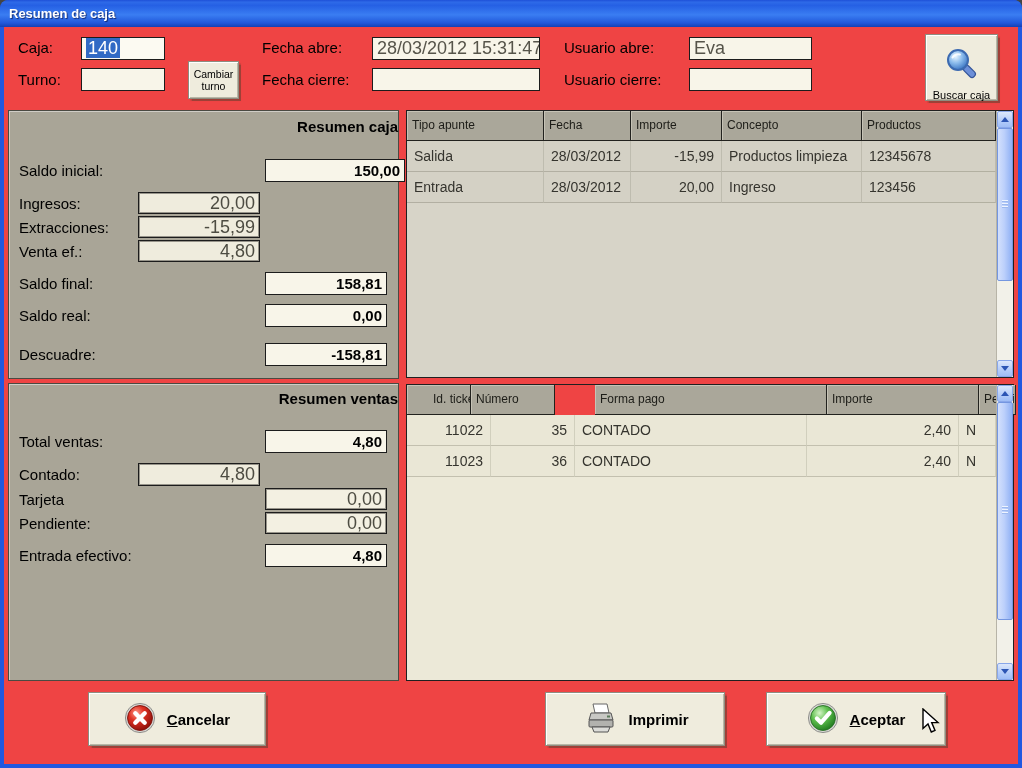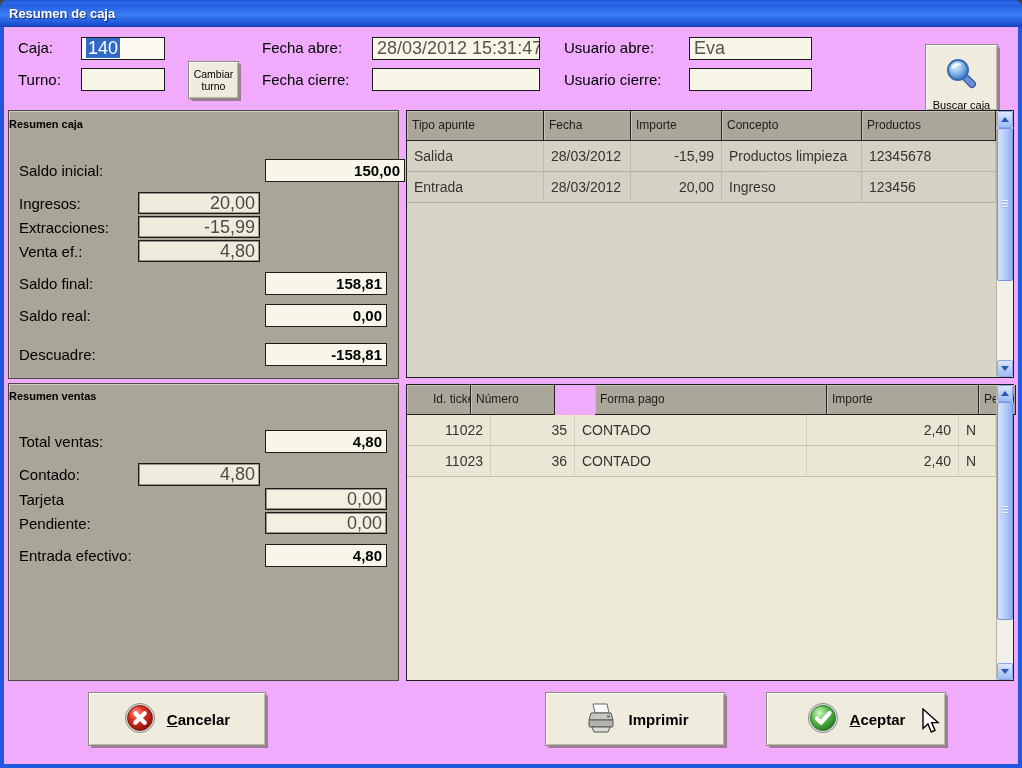--- a/index.html
+++ b/index.html
@@ -5,37 +5,37 @@
   * { box-sizing: border-box; margin: 0; padding: 0; }
   html,body { width:1022px; height:768px; background:#444; }
   body { font-family: "Liberation Sans", sans-serif; }
 
   .window { position:relative; width:1022px; height:768px; background:#2258e0;
             border-radius:8px 8px 0 0; overflow:hidden; }
   .titlebar { position:absolute; left:0; top:0; width:1022px; height:27px;
     background:linear-gradient(180deg,#1e50d8 0%, #2e6ae8 8%, #2560e4 20%, #3a7df2 55%, #2158da 85%, #1440b4 100%);
     border-radius:8px 8px 0 0; color:#fff; font-size:13px; font-weight:bold;
     line-height:27px; padding-left:9px; text-shadow:1px 1px 1px rgba(0,0,40,.6); }
-  .content { position:absolute; left:4px; top:27px; width:1014px; height:737px; background:#f0abfc; }
+  .content { position:absolute; left:4px; top:27px; width:1014px; height:737px; background:#ef4444; }
 
   .lbl { position:absolute; font-size:15px; color:#000; white-space:nowrap; }
   .field { position:absolute; background:#f8f5e9; border:1px solid #1c1c1c;
            font-size:18px; padding:0 4px; overflow:hidden; white-space:nowrap; }
   .field.entry { color:#56544a; line-height:21px; }
   .field.bigval { text-align:right; font-weight:bold; color:#000; line-height:21px; font-size:15px; }
   .field.smallval { text-align:right; color:#4d4c42; line-height:20px; background:#efecdd;
                     box-shadow: inset 0 0 0 1px #97948a; }
   .sel { background:#316ac5; color:#fff; padding:0 2px; }
 
   .btn3d { background:#efecdd; border:1px solid #8e8d80;
     box-shadow: inset 1px 1px 0 #ffffff, inset -1px -1px 0 #b9b6a6, 1.5px 1.5px 1px rgba(60,60,40,.45);
     display:flex; align-items:center; justify-content:center; cursor:default; }
   .panel { position:absolute; background:#a9a597; border:1px solid #4a4a42;
            box-shadow: inset 1px 1px 0 rgba(255,255,255,.45); }
-  .panel-title { position:absolute; width:100%; text-align:left; font-size:11px; font-weight:bold; color:#000; }
+  .panel-title { position:absolute; width:100%; text-align:right; font-size:15px; font-weight:bold; color:#000; }
 
   .tablebox { position:absolute; border:1px solid #202020; }
   .thead { position:absolute; left:0; top:0; right:17px; height:30px; display:flex; }
   .hcell { height:30px; line-height:29px; font-size:12px; color:#1d1d18; padding-left:5px;
            background:#aaa79a; border-right:1px solid #22221e; border-bottom:1px solid #22221e;
            box-shadow: inset 1px 1px 0 #c6c3b6; overflow:hidden; white-space:nowrap; flex:none; }
   .tbody { position:absolute; left:0; top:30px; right:17px; bottom:0; overflow:hidden; }
   .trow { display:flex; height:31px; }
   .tcell { height:31px; line-height:30px; font-size:14px; padding:0 7px; color:#35342e;
            border-right:1px solid rgba(60,60,40,.14); border-bottom:1px solid rgba(60,60,40,.22);
@@ -90,21 +90,21 @@
 
     <div class="lbl" style="left:258px;top:44px;">Fecha cierre:</div>
     <div class="field entry" style="left:368px;top:41px;width:168px;height:23px;"></div>
 
     <div class="lbl" style="left:560px;top:12px;">Usuario abre:</div>
     <div class="field entry" style="left:685px;top:10px;width:123px;height:23px;">Eva</div>
 
     <div class="lbl" style="left:560px;top:44px;">Usuario cierre:</div>
     <div class="field entry" style="left:685px;top:41px;width:123px;height:23px;"></div>
 
-    <button class="btn3d" style="position:absolute;left:921px;top:17px;width:73px;height:67px;flex-direction:column;gap:3px;padding-top:12px;">
+    <button class="btn3d" style="position:absolute;left:921px;top:7px;width:73px;height:67px;flex-direction:column;gap:3px;padding-top:12px;">
       <span>
         <svg width="36" height="36" viewBox="0 0 36 36">
           <defs>
             <radialGradient id="mgl" cx="38%" cy="32%" r="75%">
               <stop offset="0%" stop-color="#eaf6ff"></stop>
                 <stop offset="45%" stop-color="#8cbcec"></stop>
                 <stop offset="100%" stop-color="#2f6cbe"></stop>
             </radialGradient>
           </defs>
           <rect x="20.5" y="17.5" width="14" height="6.5" rx="3" transform="rotate(45 22 20)" fill="#6c8fd8" stroke="#35569a" stroke-width="1.2"></rect>

